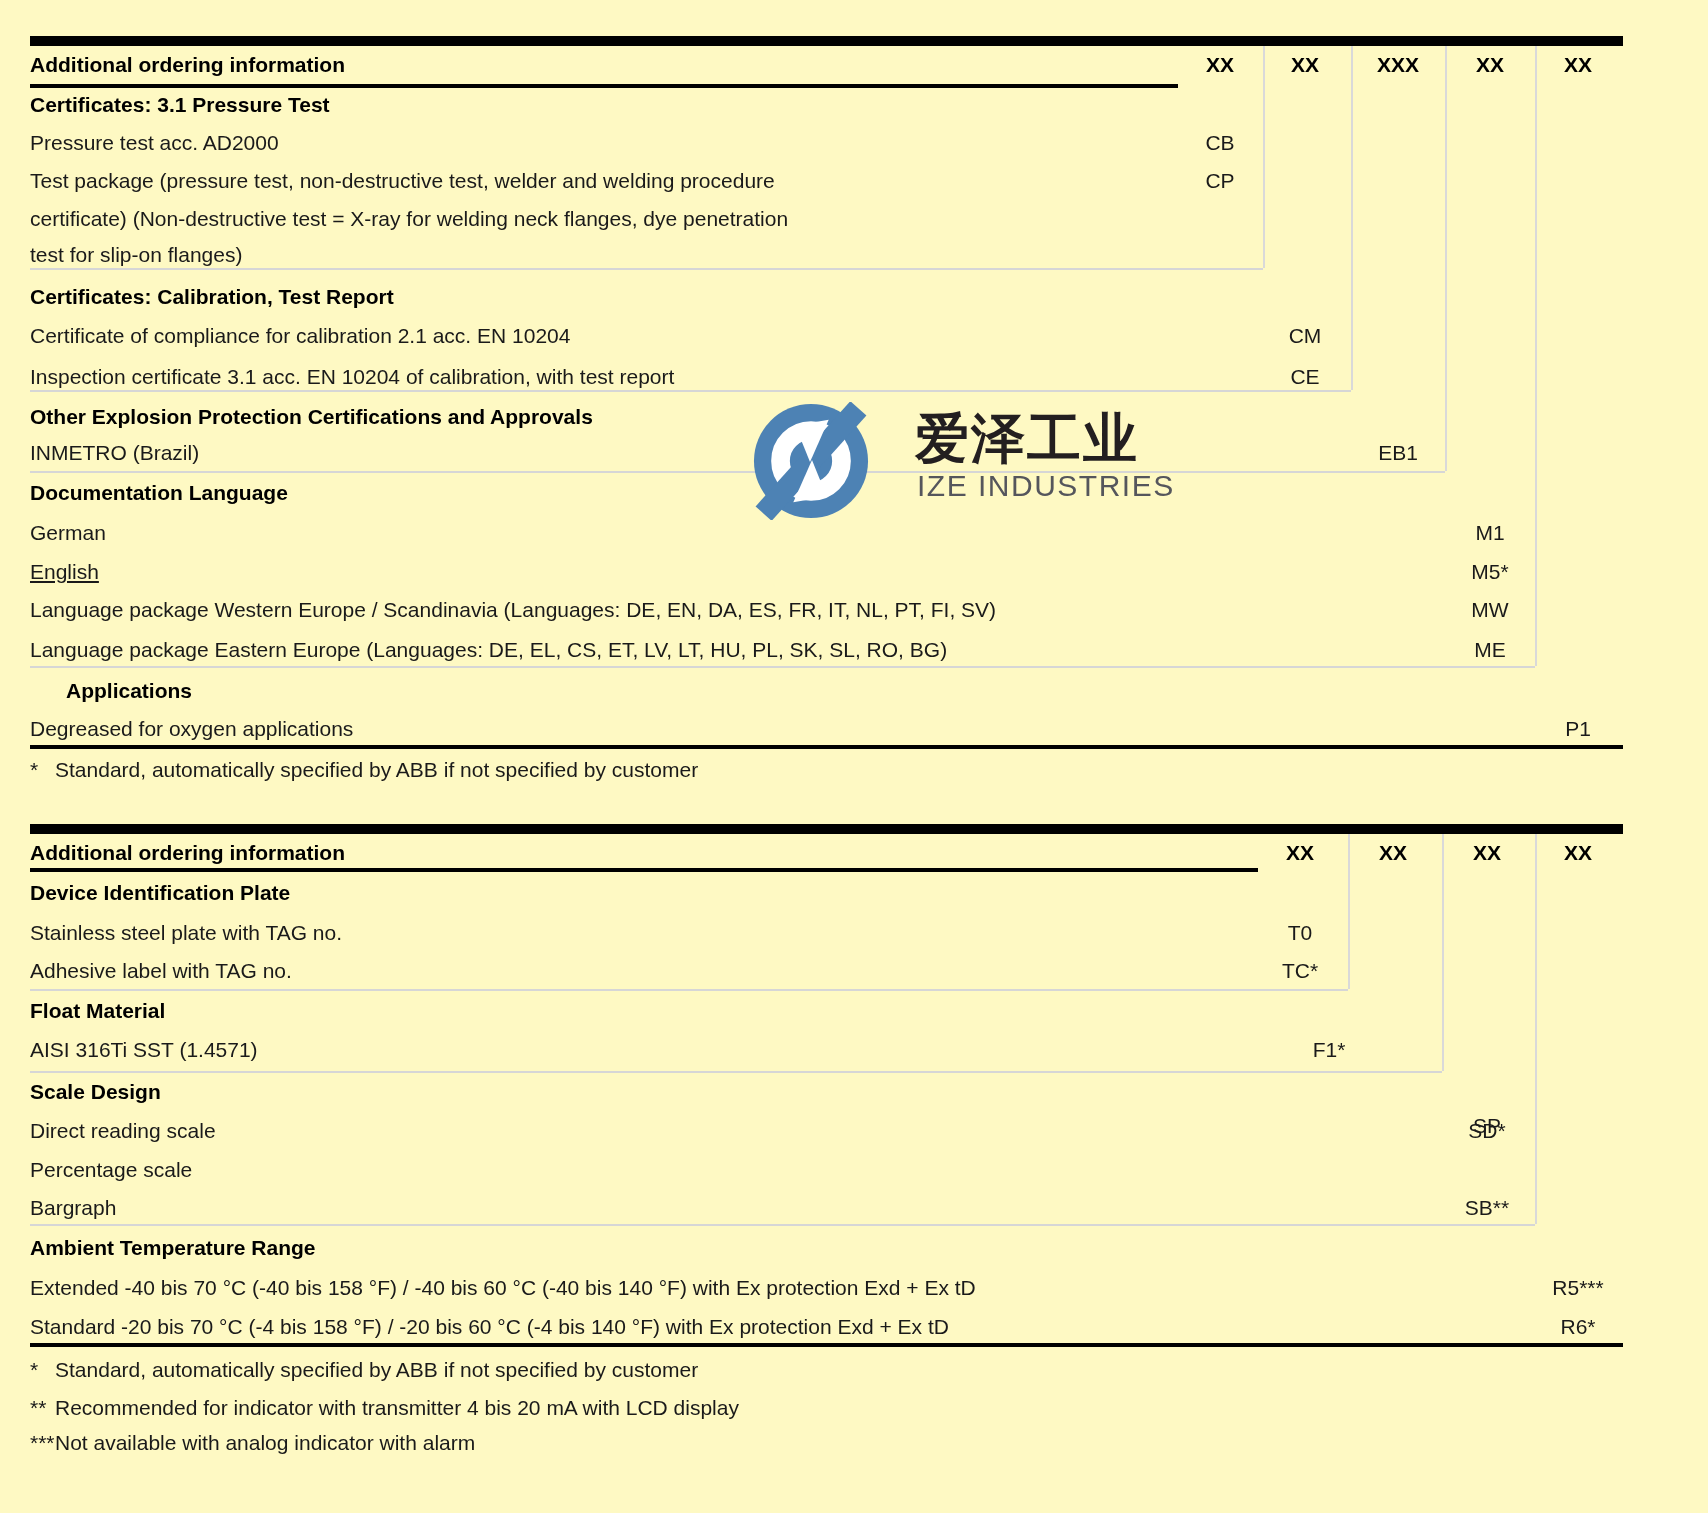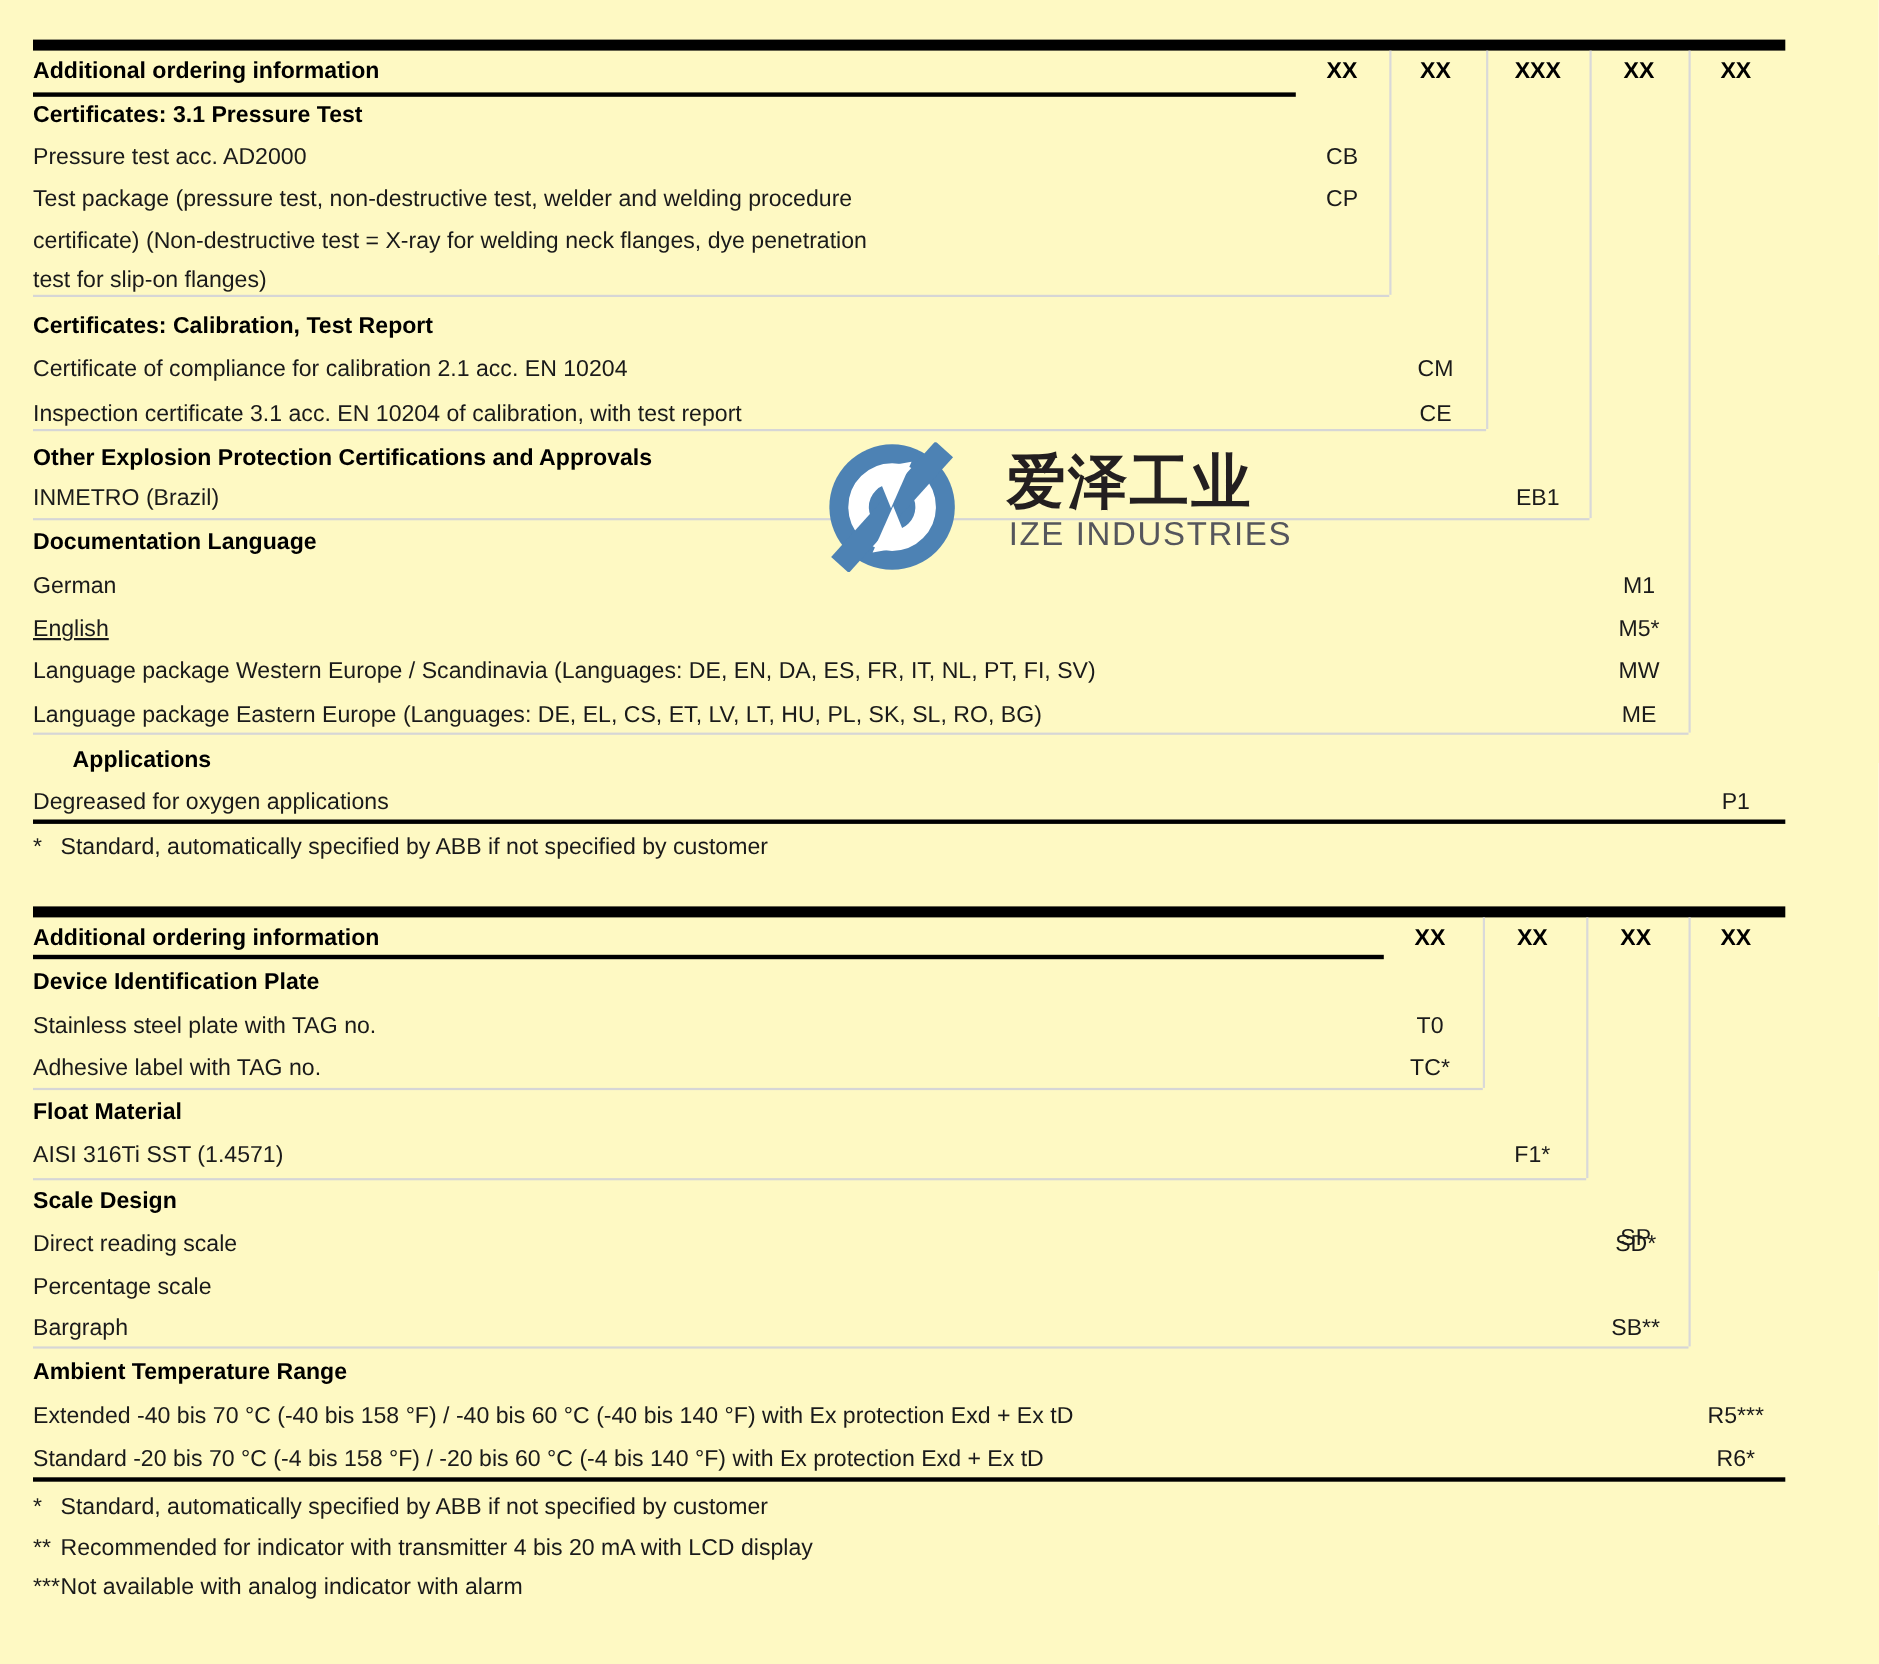--- a/index.html
+++ b/index.html
@@ -110,21 +110,21 @@
   <div class="grayline" style="left:30px;top:1224px;width:1505px;height:2px;"></div>
 
   <div class="row section" style="top:874px;">Device Identification Plate</div>
   <div class="row" style="top:914px;">Stainless steel plate with TAG no.</div>
   <div class="code" style="left:1300px;top:914px;">T0</div>
   <div class="row" style="top:952px;">Adhesive label with TAG no.</div>
   <div class="code" style="left:1300px;top:952px;">TC*</div>
 
   <div class="row section" style="top:992px;">Float Material</div>
   <div class="row" style="top:1031px;">AISI 316Ti SST (1.4571)</div>
-  <div class="code" style="left:1393px;top:1031px;">F1*</div>
+  <div class="code" style="left:1329px;top:1031px;">F1*</div>
 
   <div class="row section" style="top:1073px;">Scale Design</div>
   <div class="row" style="top:1112px;">Direct reading scale</div>
   <div class="code" style="left:1487px;top:1112px;">SD*</div>
   <div class="row" style="top:1151px;">Percentage scale</div>
   <div class="code" style="left:1487px;top:1107px;">SP</div>
   <div class="row" style="top:1189px;">Bargraph</div>
   <div class="code" style="left:1487px;top:1189px;">SB**</div>
 
   <div class="row section" style="top:1229px;">Ambient Temperature Range</div>

